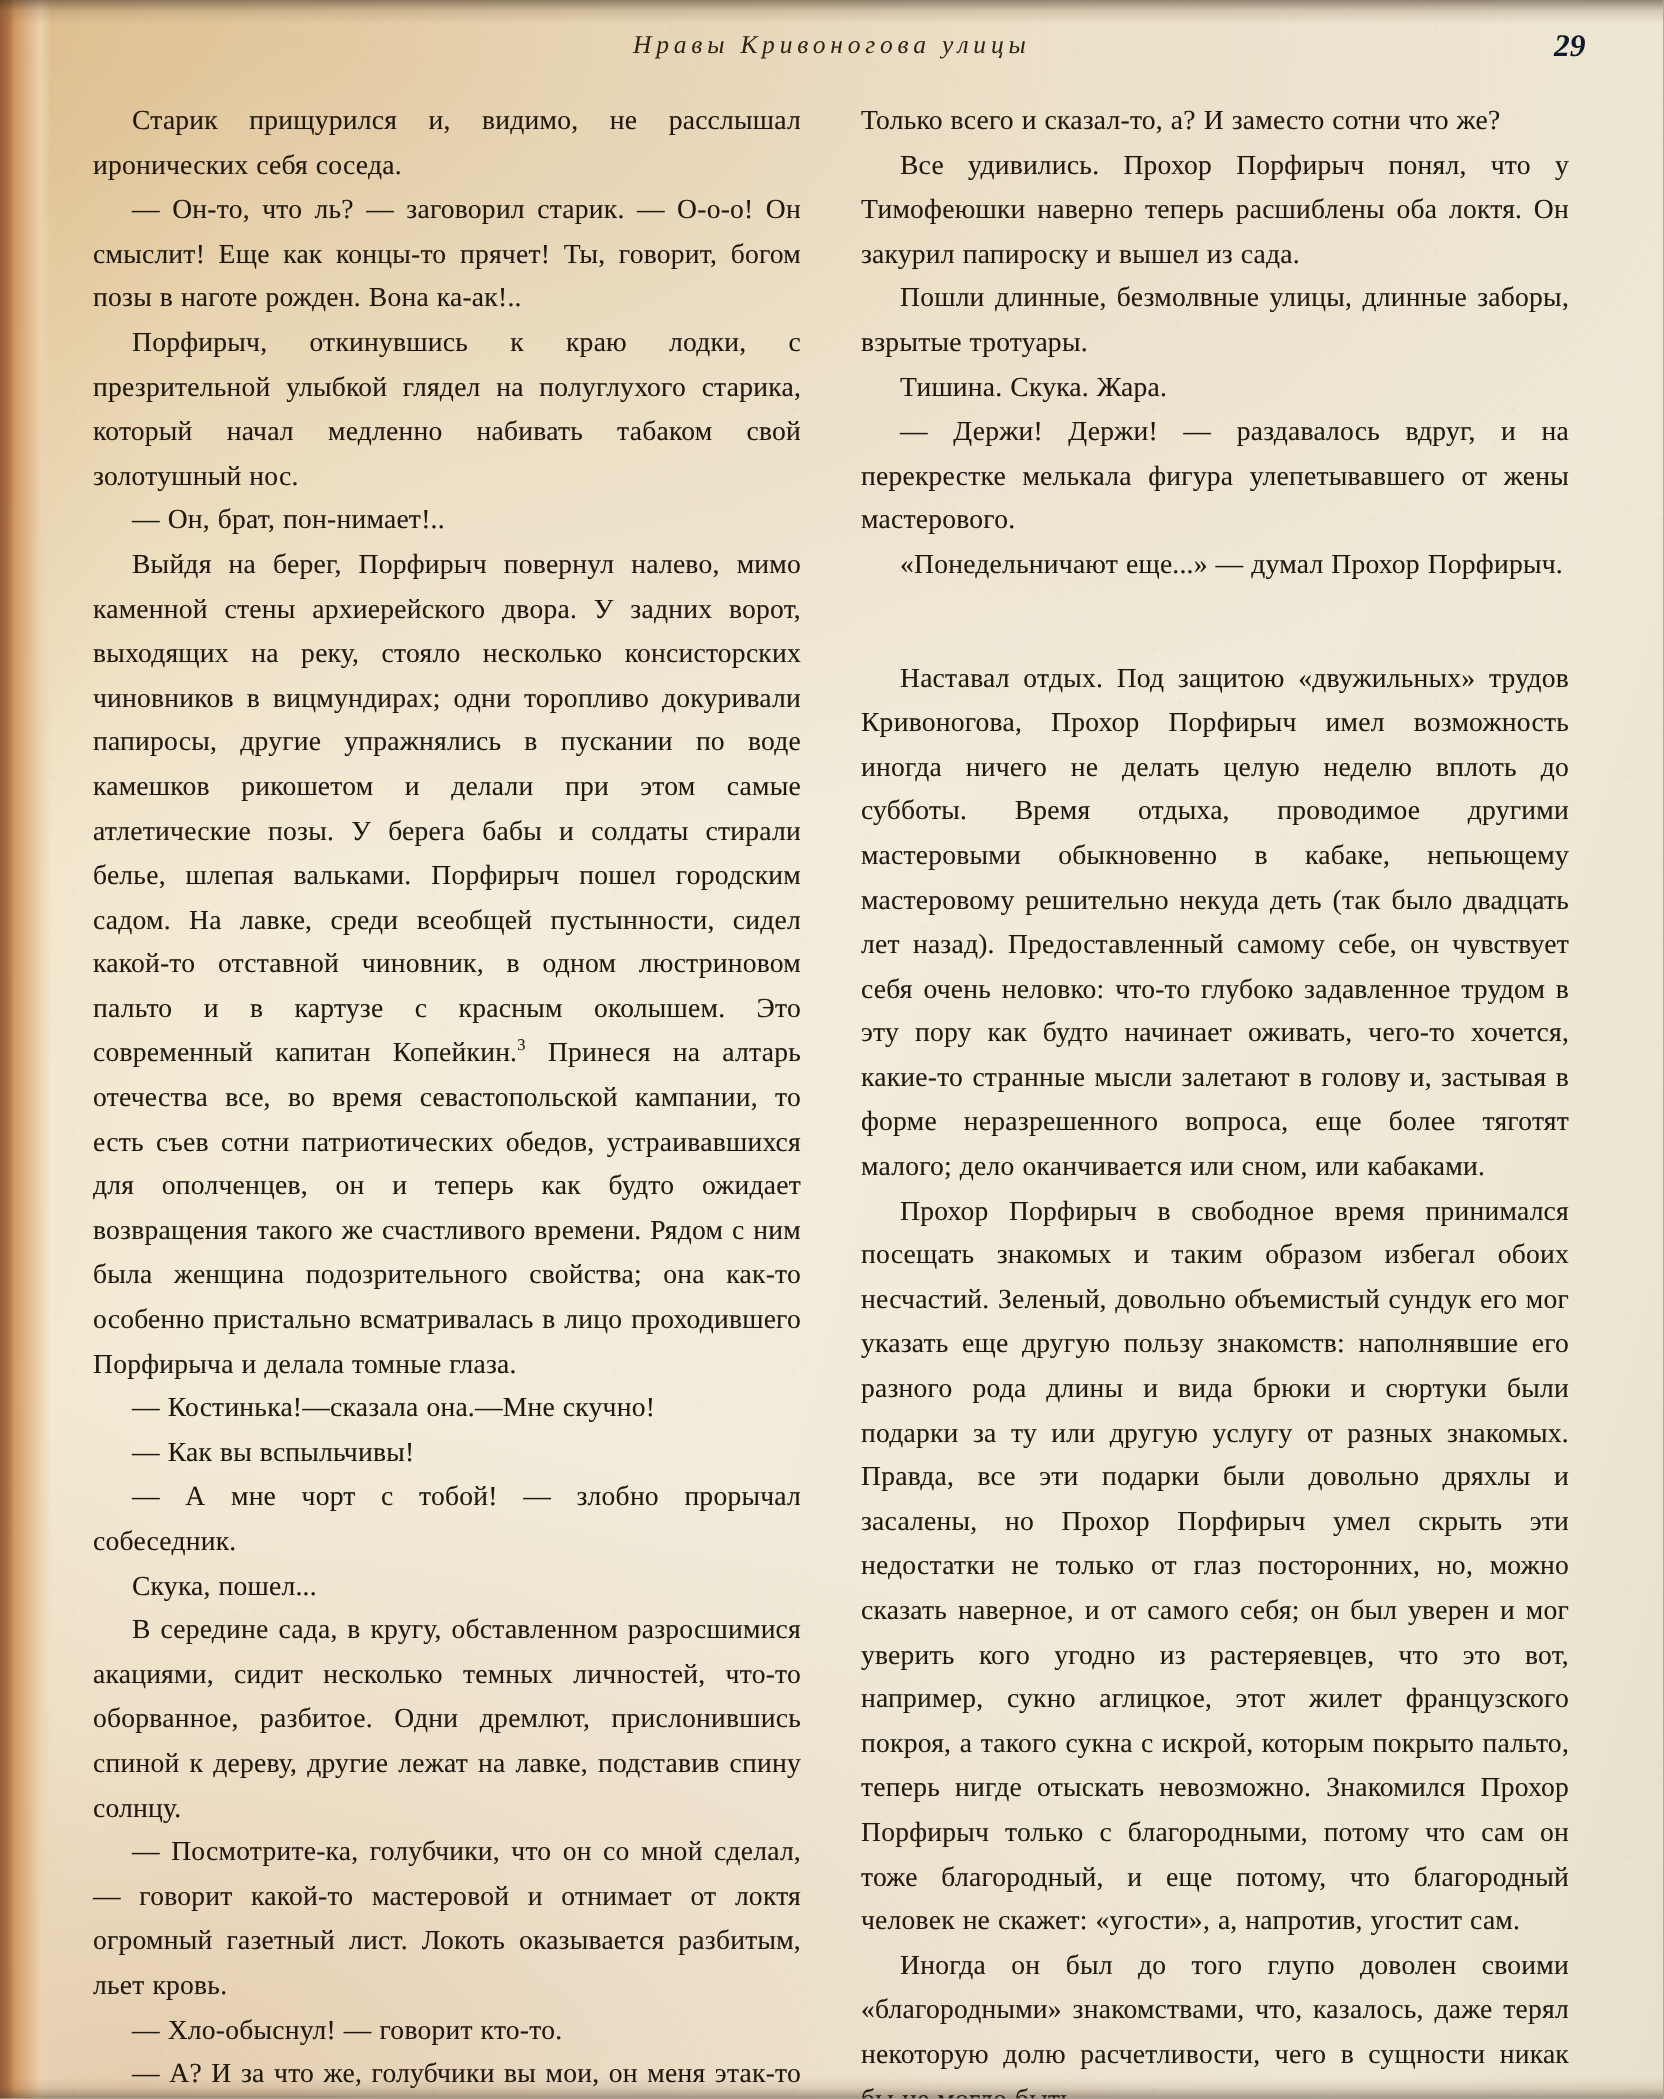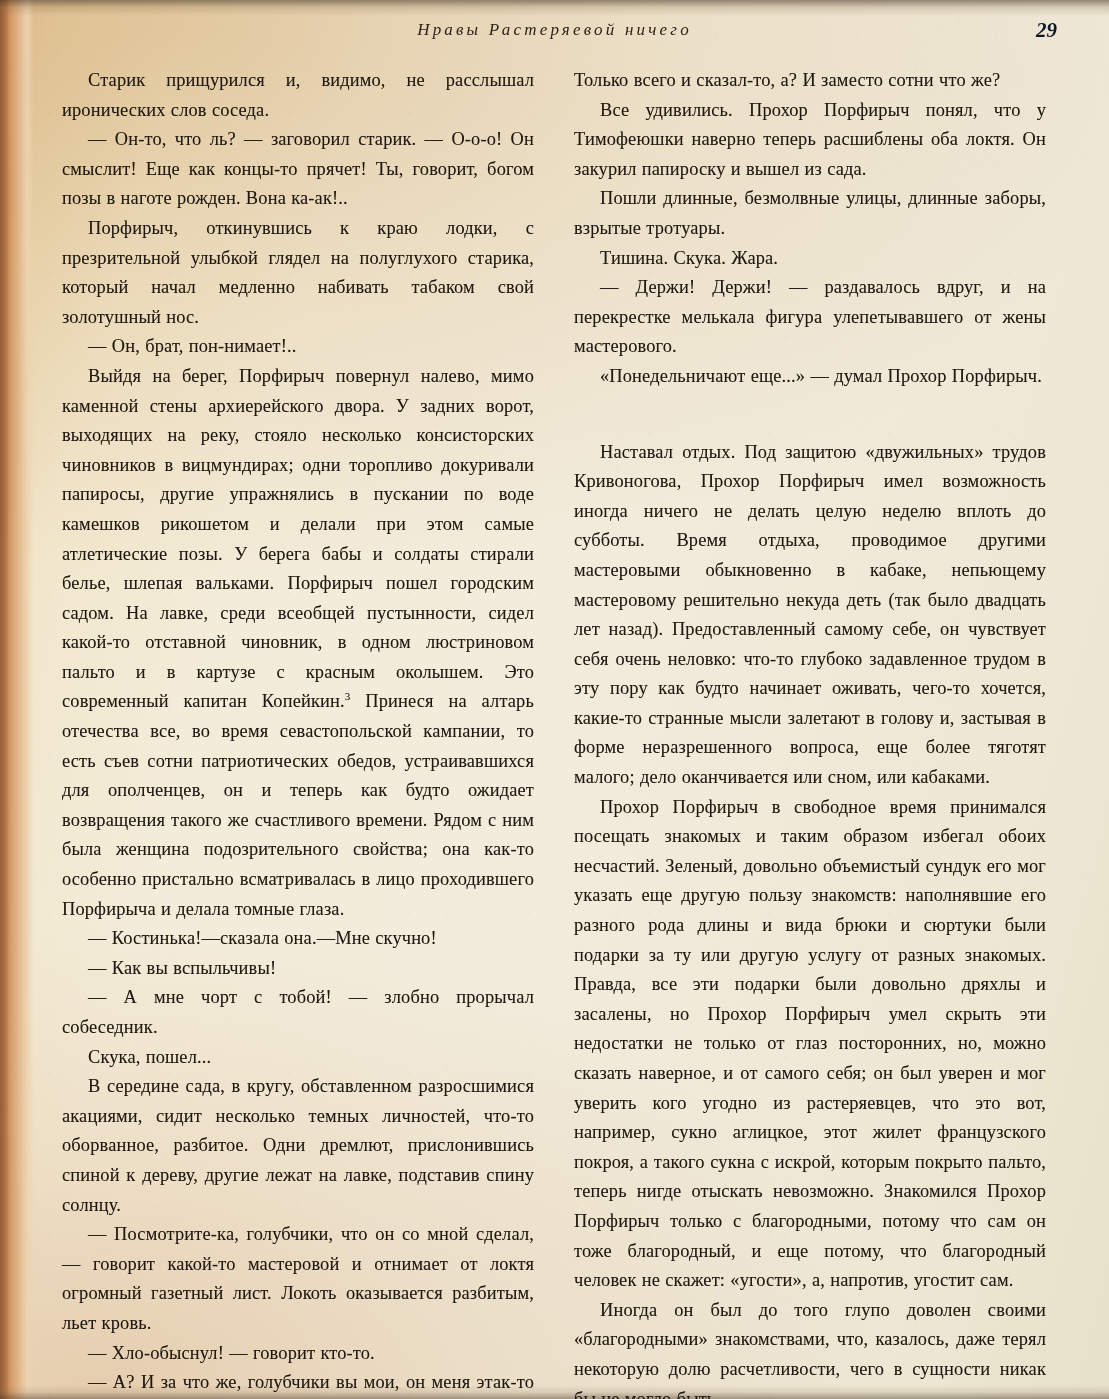--- a/index.html
+++ b/index.html
@@ -202,28 +202,28 @@
   <div class="paper-warm-bottom"></div>
   <div class="spine-band"></div>
   <div class="spine-dark-edge"></div>
   <div class="top-shadow"></div>
   <div class="bottom-shadow"></div>
   <div class="grain"></div>
 
   <div class="content">
 
     <div class="running-head">
-      <div class="head-title">Нравы Растеряевой ничего</div>
+      <div class="head-title">Нравы Кривоногова улицы</div>
       <div class="head-folio">29</div>
     </div>
 
     <div class="columns">
 
       <div class="col">
-        <p class="para">Старик прищурился и, видимо, не расслышал иронических слов соседа.</p>
+        <p class="para">Старик прищурился и, видимо, не расслышал иронических себя соседа.</p>
         <p class="para dash">— Он-то, что ль? — заговорил старик. — О-о-о! Он смыслит! Еще как концы-то прячет! Ты, говорит, богом позы в наготе рожден. Вона ка-ак!..</p>
         <p class="para">Порфирыч, откинувшись к краю лодки, с презрительной улыбкой глядел на полуглухого старика, который начал медленно набивать табаком свой золотушный нос.</p>
         <p class="para dash">— Он, брат, пон-нимает!..</p>
         <p class="para"><span>Выйдя на берег, Порфирыч повернул налево, мимо каменной стены архиерейского двора. У задних ворот, выходящих на реку, стояло несколько консисторских чиновников в вицмундирах; одни торопливо докуривали папиросы, другие упражнялись в пускании по воде камешков рикошетом и делали при этом самые атлетические позы. У берега бабы и солдаты стирали белье, шлепая вальками. Порфирыч пошел городским садом. На лавке, среди всеобщей пустынности, сидел какой-то отставной чиновник, в одном люстриновом пальто и в картузе с красным околышем. Это современный капитан Копейкин.</span><sup class="fn">3</sup><span> Принеся на алтарь отечества все, во время севастопольской кампании, то есть съев сотни патриотических обедов, устраивавшихся для ополченцев, он и теперь как будто ожидает возвращения такого же счастливого времени. Рядом с ним была женщина подозрительного свойства; она как-то особенно пристально всматривалась в лицо проходившего Порфирыча и делала томные глаза.</span></p>
         <p class="para dash">— Костинька!—сказала она.—Мне скучно!</p>
         <p class="para dash">— Как вы вспыльчивы!</p>
         <p class="para dash">— А мне чорт с тобой! — злобно прорычал собеседник.</p>
         <p class="para">Скука, пошел...</p>
         <p class="para">В середине сада, в кругу, обставленном разросшимися акациями, сидит несколько темных личностей, что-то оборванное, разбитое. Одни дремлют, прислонившись спиной к дереву, другие лежат на лавке, подставив спину солнцу.</p>
         <p class="para dash">— Посмотрите-ка, голубчики, что он со мной сделал, — говорит какой-то мастеровой и отнимает от локтя огромный газетный лист. Локоть оказывается разбитым, льет кровь.</p>

